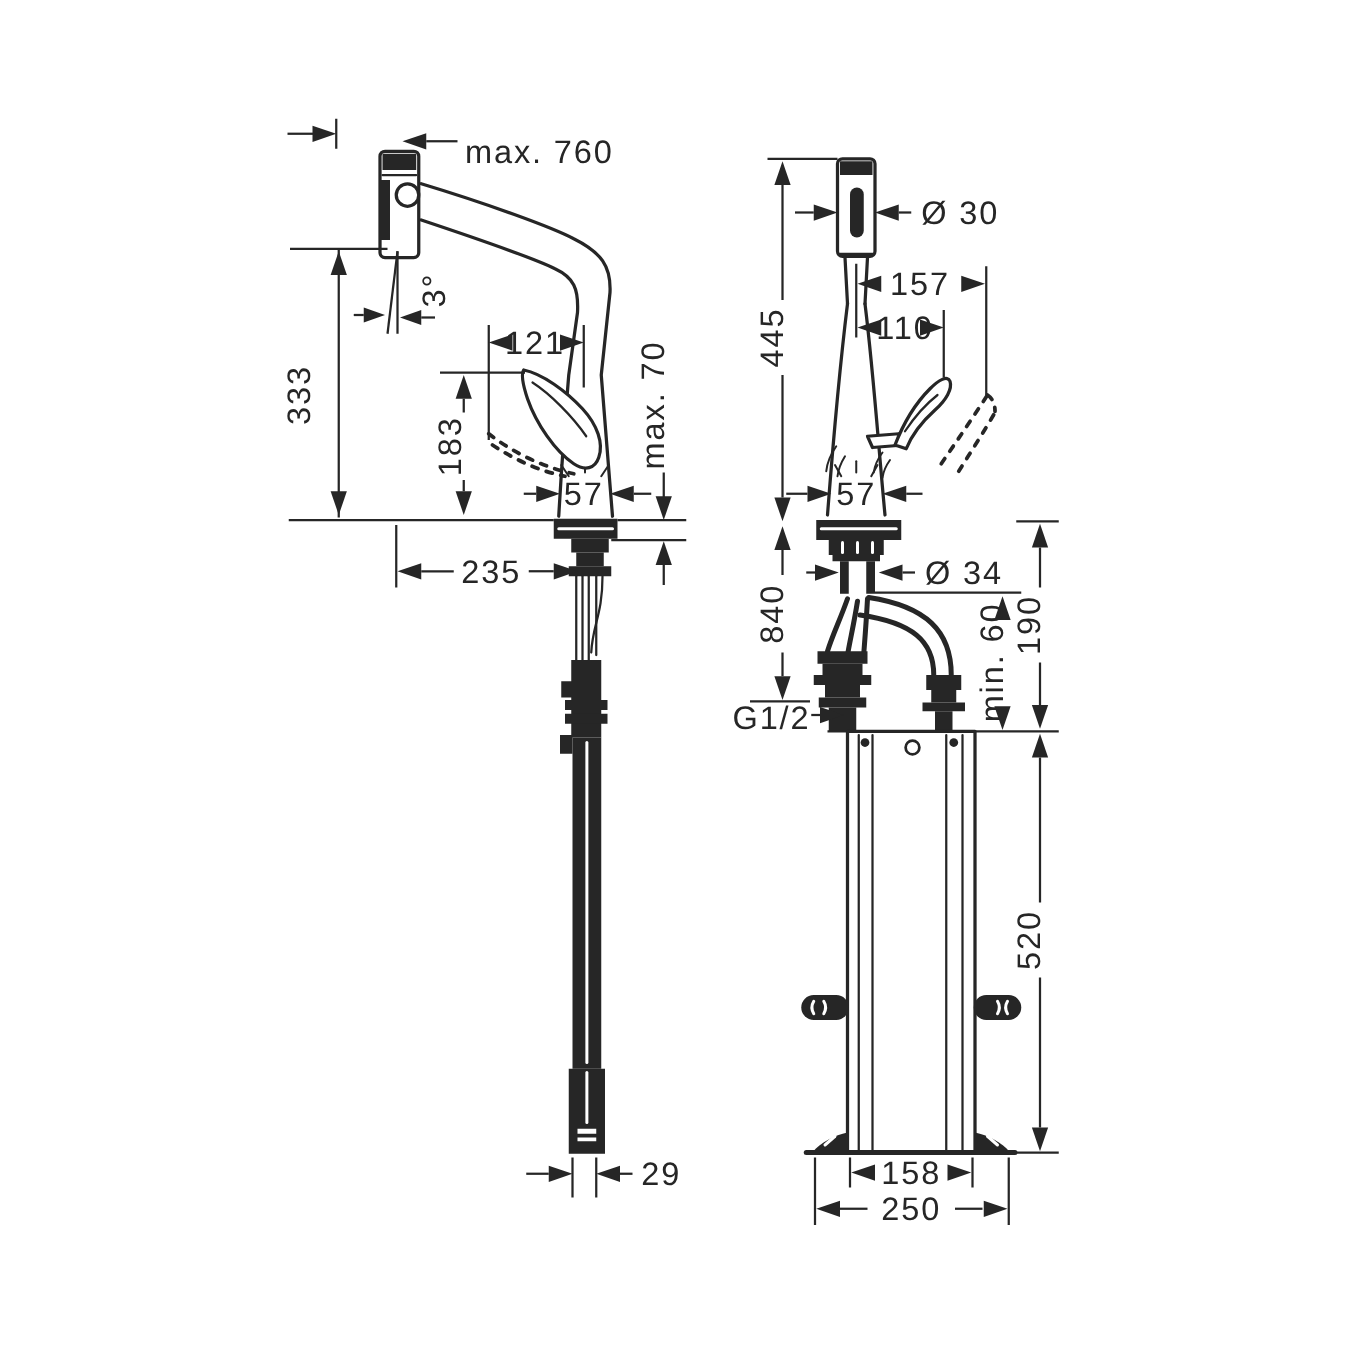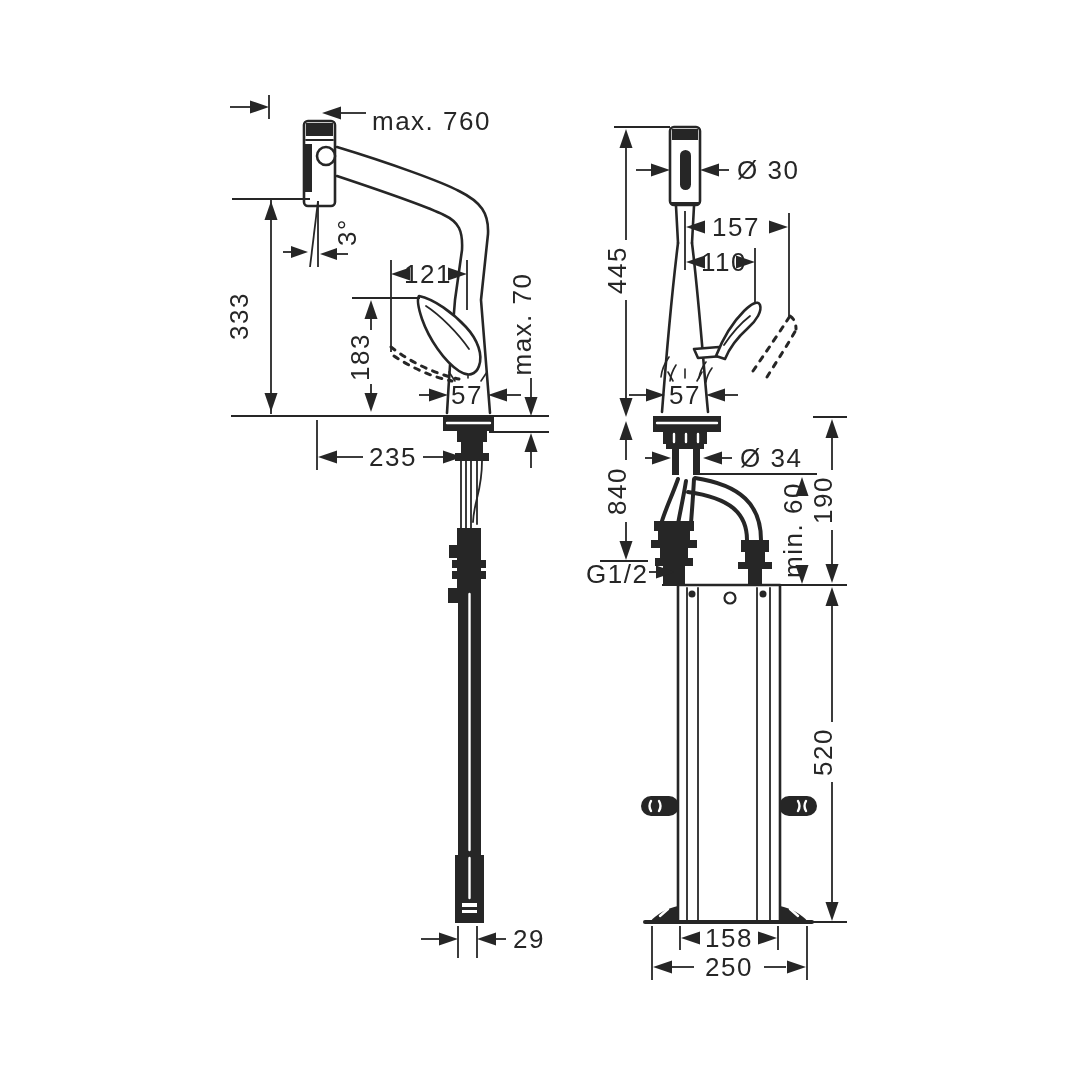--- a/index.html
+++ b/index.html
@@ -1,17 +1,17 @@
 <!DOCTYPE html>
 <html><head>
 <meta charset="utf-8">
 <style>
   html,body{margin:0;padding:0;background:#ffffff;}
   .canvas{position:relative;width:1080px;height:1080px;background:#ffffff;overflow:hidden;
-          font-family:"Liberation Sans",sans-serif;}
+          font-family:"Liberation Sans",sans-serif;border-radius:20px;}
   svg{display:block;}
   .outline{fill:none;stroke:#262626;stroke-width:2.6;stroke-linecap:round;stroke-linejoin:round;}
   .outline-thin{fill:none;stroke:#262626;stroke-width:1.8;stroke-linecap:round;}
   .solidfill{fill:#262626;stroke:none;}
   .whitefill{fill:#ffffff;stroke:#262626;stroke-width:2.6;stroke-linejoin:round;}
   .wline{stroke:#ffffff;stroke-width:2.4;fill:none;stroke-linecap:round;}
   .dash{fill:none;stroke:#262626;stroke-width:3;stroke-linecap:round;stroke-dasharray:5 7;}
   .dim{fill:none;stroke:#262626;stroke-width:1.8;stroke-linecap:butt;}
   .arr{fill:#262626;stroke:none;}
   .lbl{fill:#262626;font-size:26px;letter-spacing:1.5px;}

